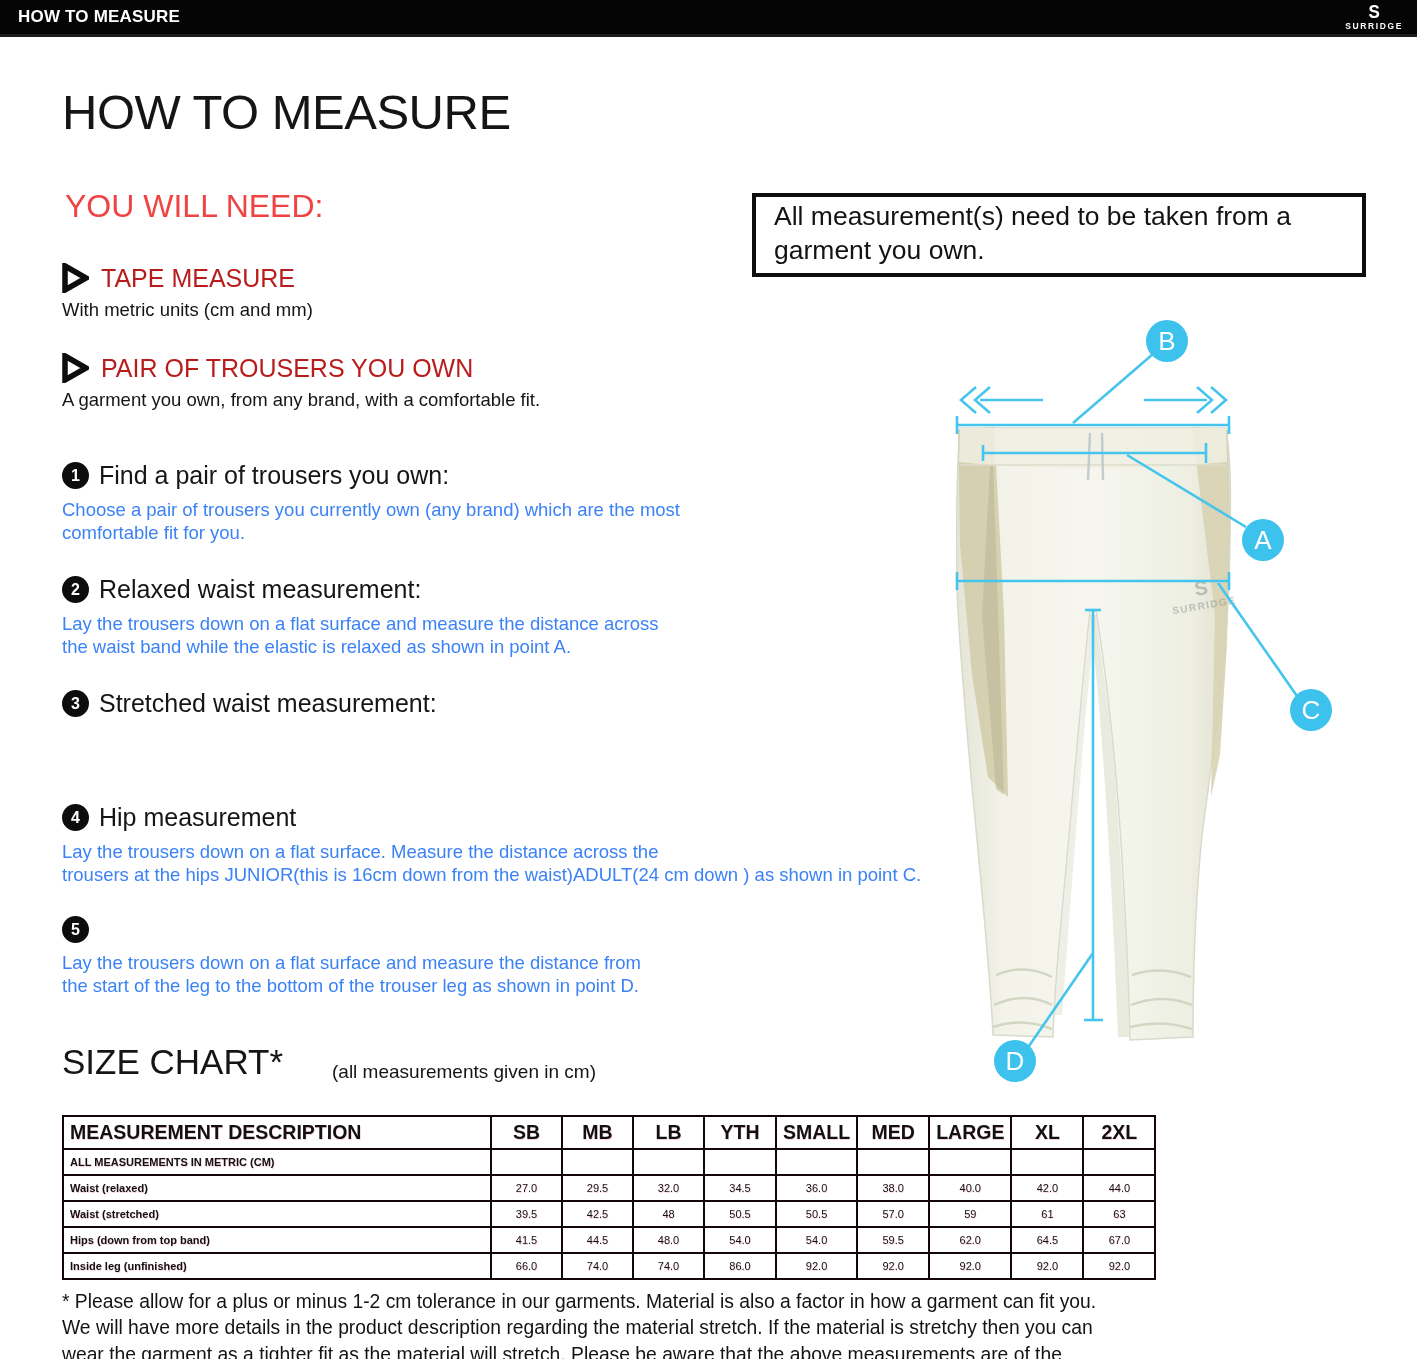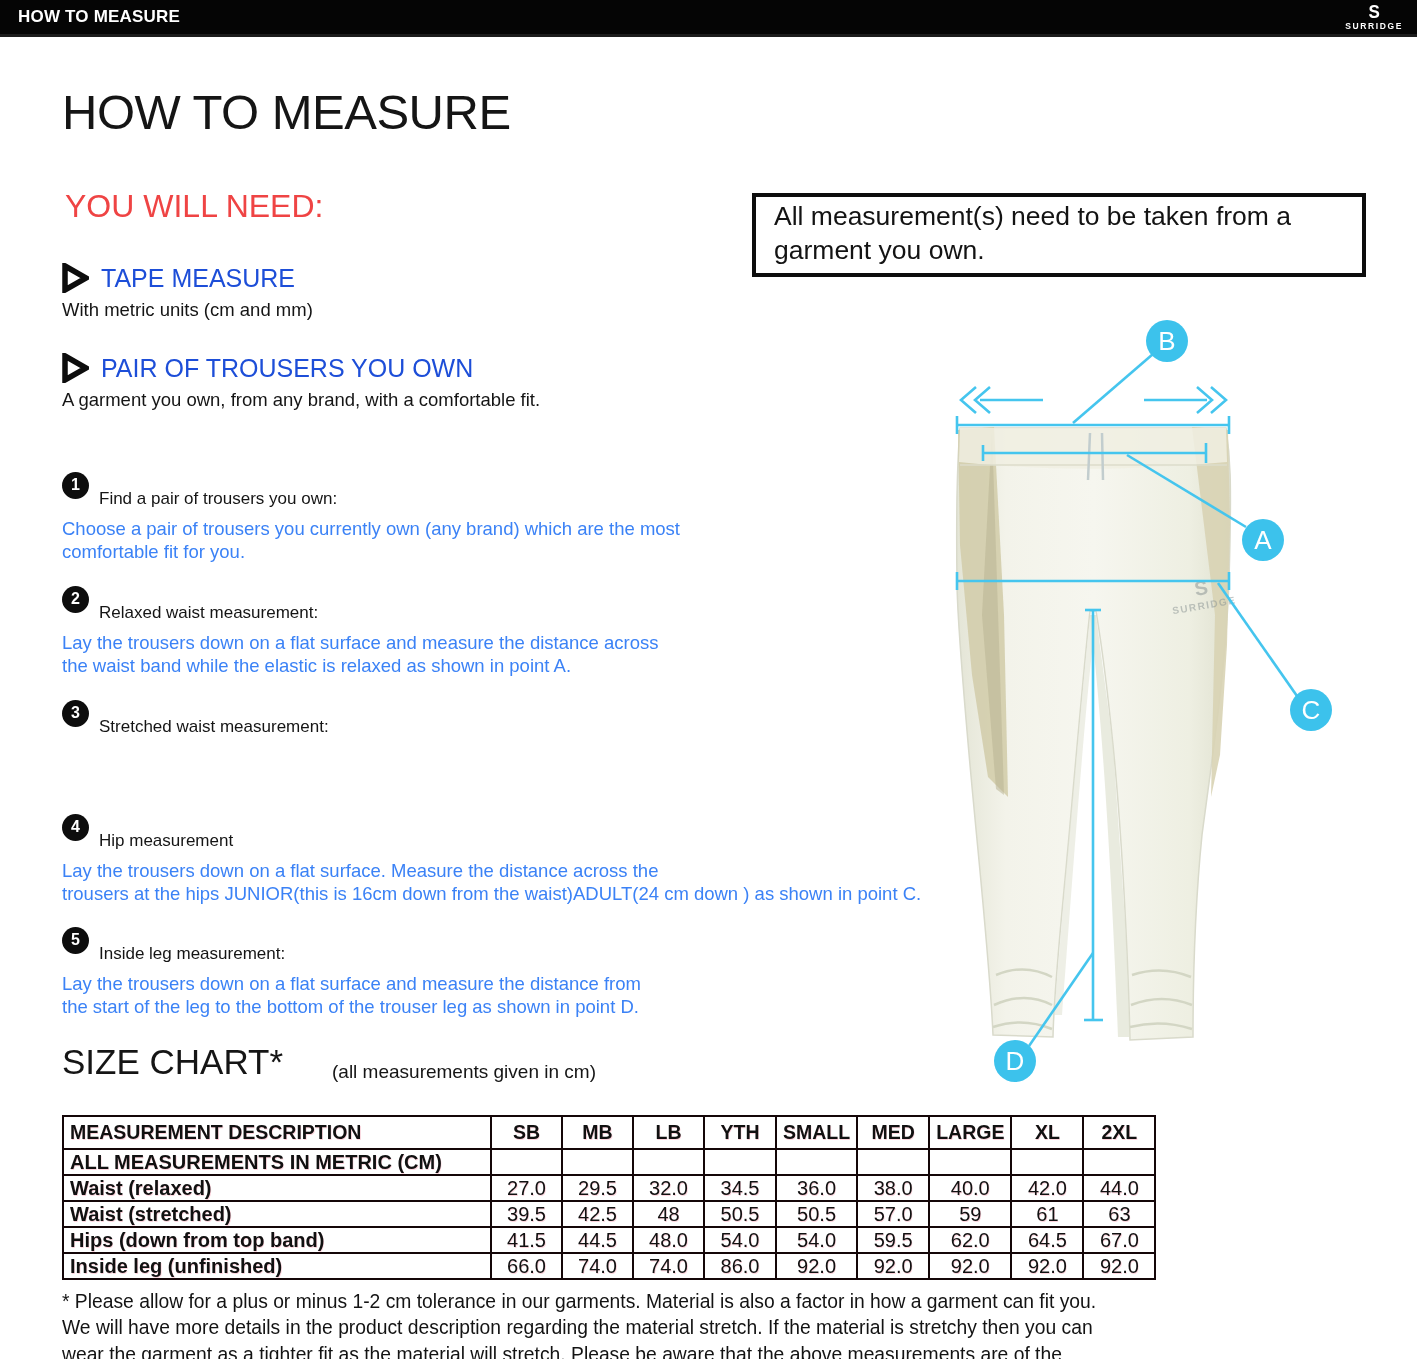--- a/index.html
+++ b/index.html
@@ -14,40 +14,40 @@
   .brand{display:flex;flex-direction:column;align-items:center;padding-right:14px;line-height:1;}
   .brand-s{color:#fff;font-size:17px;font-weight:800;transform:scaleY(1.05);}
   .brand-word{color:#fff;font-size:8.5px;font-weight:800;letter-spacing:1.6px;margin-top:1px;}
 
   .page-title{left:62px;top:84px;font-size:49px;font-weight:400;letter-spacing:-.5px;color:#151515;}
 
   .ywn-heading{left:65px;top:188px;font-size:32px;font-weight:400;color:#ef4444;}
 
   .need-item{left:62px;}
   .need-row{display:flex;align-items:center;gap:12px;}
-  .need-title{font-size:25px;color:#1d4ed8;}
+  .need-title{font-size:25px;color:#b91c1c;}
   .need-desc{font-size:18.5px;margin-top:6px;color:#151515;}
 
   .callout{left:752px;top:193px;width:570px;height:72px;border:4px solid #0d0d0d;
            padding:2px 18px;font-size:26.5px;line-height:1.3;color:#131313;}
 
   .step{left:62px;width:880px;}
   .step-head{display:flex;align-items:center;gap:10px;}
   .step-num{width:27px;height:27px;border-radius:50%;background:#0d0d0d;color:#fff;
             font-size:16px;font-weight:700;display:flex;align-items:center;justify-content:center;flex:0 0 27px;}
-  .step-title{font-size:17px;color:#151515;margin-top:28px;}
+  .step-title{font-size:25px;color:#151515;}
   .step-body{margin-top:9px;font-size:18.5px;line-height:1.24;white-space:pre-line;color:#3b82f6;}
 
   .size-chart-title{left:62px;top:1042px;font-size:35px;font-weight:400;color:#151515;}
   .size-chart-sub{left:332px;top:1061px;font-size:19px;color:#151515;}
 
   table.size{left:62px;top:1115px;border-collapse:collapse;table-layout:fixed;
              text-shadow:.6px .6px 0 rgba(250,160,180,.45);}
   table.size td,table.size th{border:2px solid #140608;padding:0 6px;height:24px;
-             font-size:20px;overflow:hidden;white-space:nowrap;}
+             font-size:11px;overflow:hidden;white-space:nowrap;}
   table.size th{height:31px;font-size:19.5px;text-align:left;}
   table.size th.num{text-align:center;}
   td.metric{font-weight:700;font-size:14.5px;height:21px;}
   td.rowlabel{font-weight:700;}
   td.val{text-align:center;}
 
   .footnote{left:62px;top:1289px;width:1062px;font-size:19.3px;line-height:1.37;color:#131313;}
 
   svg text{font-family:"Liberation Sans","DejaVu Sans",sans-serif;}
 </style>
@@ -118,21 +118,20 @@
     <div class="step-num">4</div>
     <div class="step-title">Hip measurement</div>
   </div>
   <div class="step-body">Lay the trousers down on a flat surface. Measure the distance across the
 trousers at the hips JUNIOR(this is 16cm down from the waist)ADULT(24 cm down ) as shown in point C.</div>
 </div>
 
 <div class="abs step" style="top:916px;">
   <div class="step-head">
     <div class="step-num">5</div>
-    <div class="step-title">Inside leg measurement:</div>
   </div>
   <div class="step-body">Lay the trousers down on a flat surface and measure the distance from
 the start of the leg to the bottom of the trouser leg as shown in point D.</div>
 </div>
 
 <svg class="abs" style="left:930px;top:315px;" width="450" height="790" viewBox="0 0 450 790">
   <defs>
     <linearGradient id="fab" x1="0" y1="0" x2="1" y2="0">
       <stop offset="0" stop-color="#e4e5d6"></stop>
         <stop offset="0.18" stop-color="#f3f3ea"></stop>

